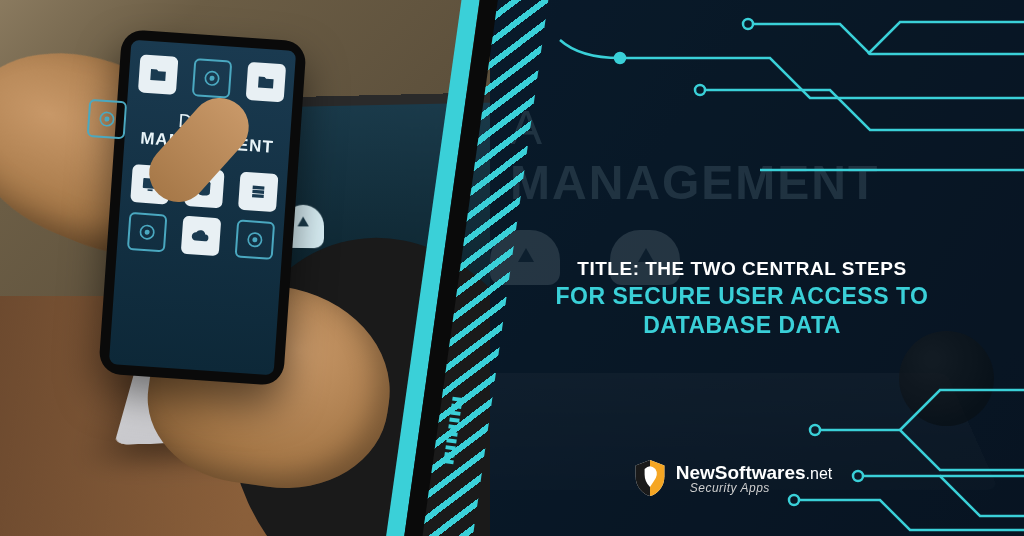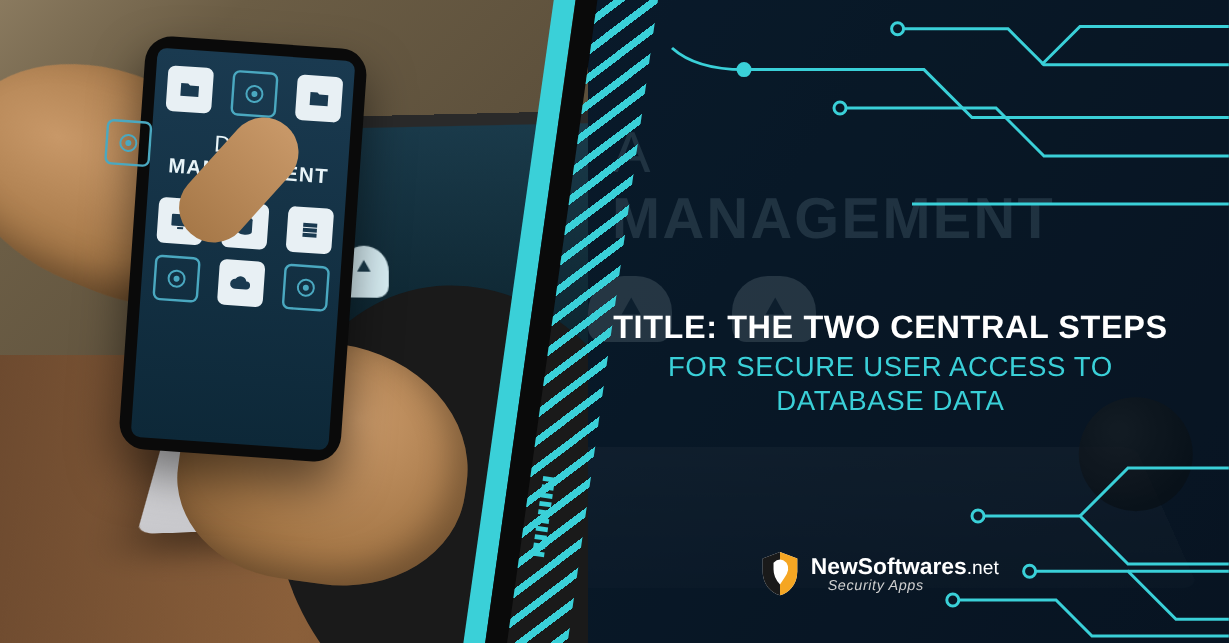--- a/index.html
+++ b/index.html
@@ -215,24 +215,24 @@
   }
 
   
   .circuits { position:absolute; inset:0; z-index:12; pointer-events:none; }
 
   .title-block {
     position:absolute; left:510px; right:50px; top:258px; z-index:15;
     text-align:center; color:#fff;
   }
   .title-line1 {
-    font-size:27px; font-weight:800; letter-spacing:0.5px; color:#ffffff;
+    font-size:19px; font-weight:800; letter-spacing:0.5px; color:#ffffff;
   }
   .title-line2 {
-    font-size:23px; font-weight:400; letter-spacing:0.5px; color:#3ad0d8;
+    font-size:23px; font-weight:700; letter-spacing:0.5px; color:#3ad0d8;
     margin-top:2px; line-height:1.25;
   }
 
   .brand-block {
     position:absolute; left:480px; right:40px; bottom:38px; z-index:15;
     display:flex; align-items:center; justify-content:center; gap:8px;
   }
   .brand-logo {
     width:36px; height:40px; position:relative;
   }

